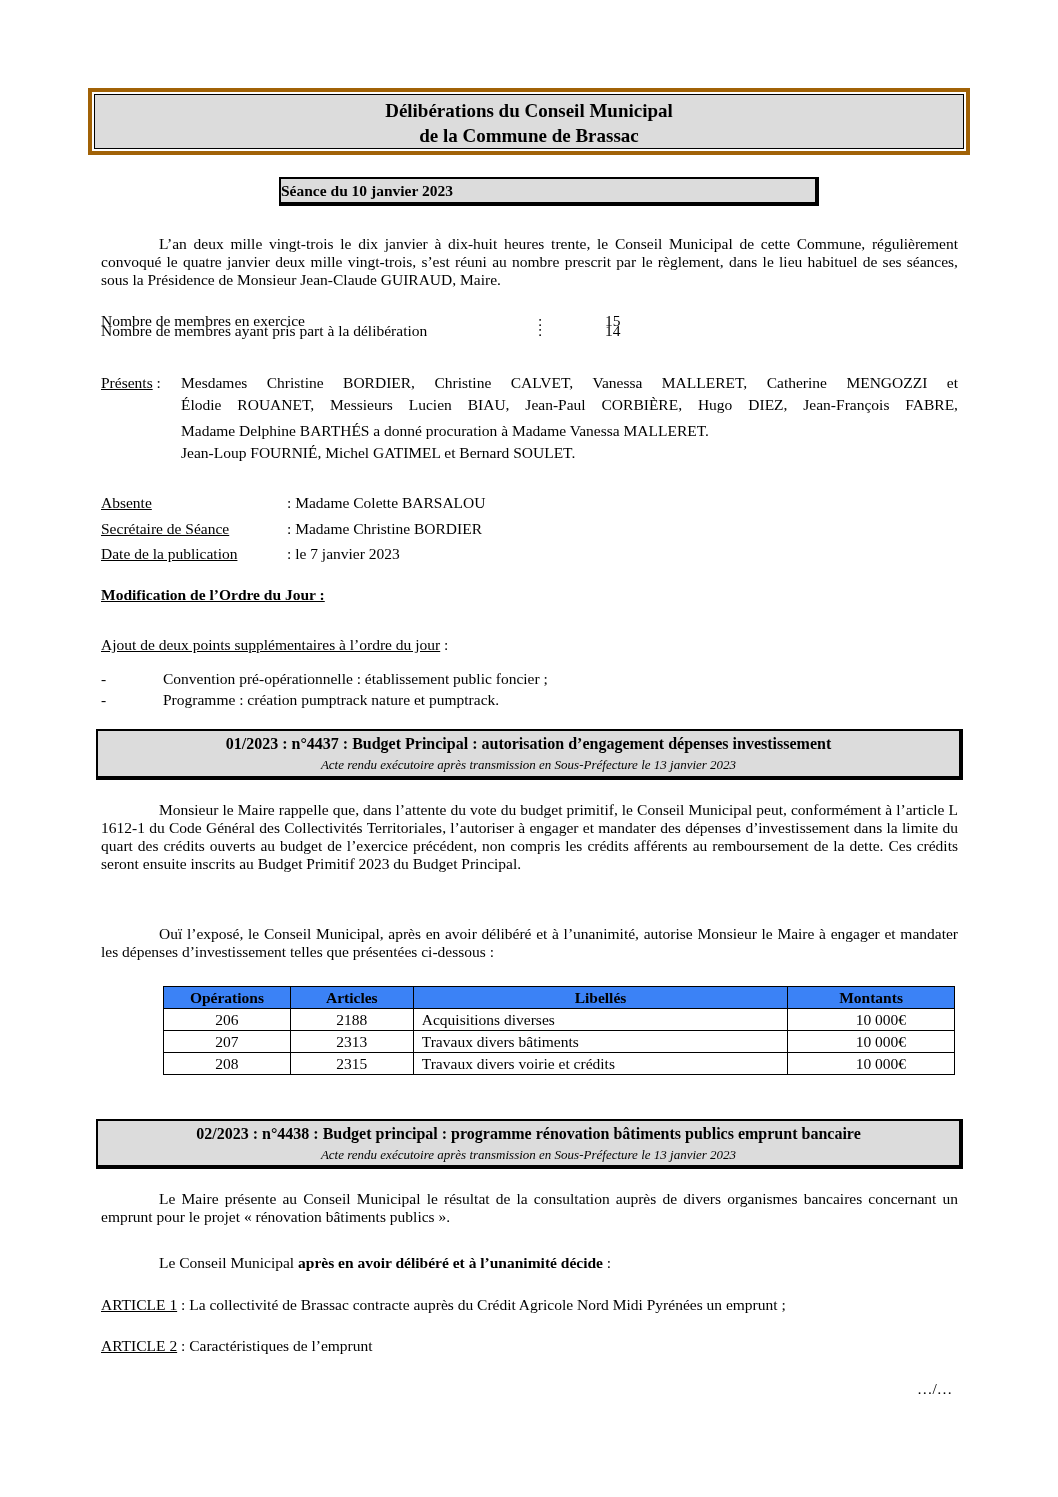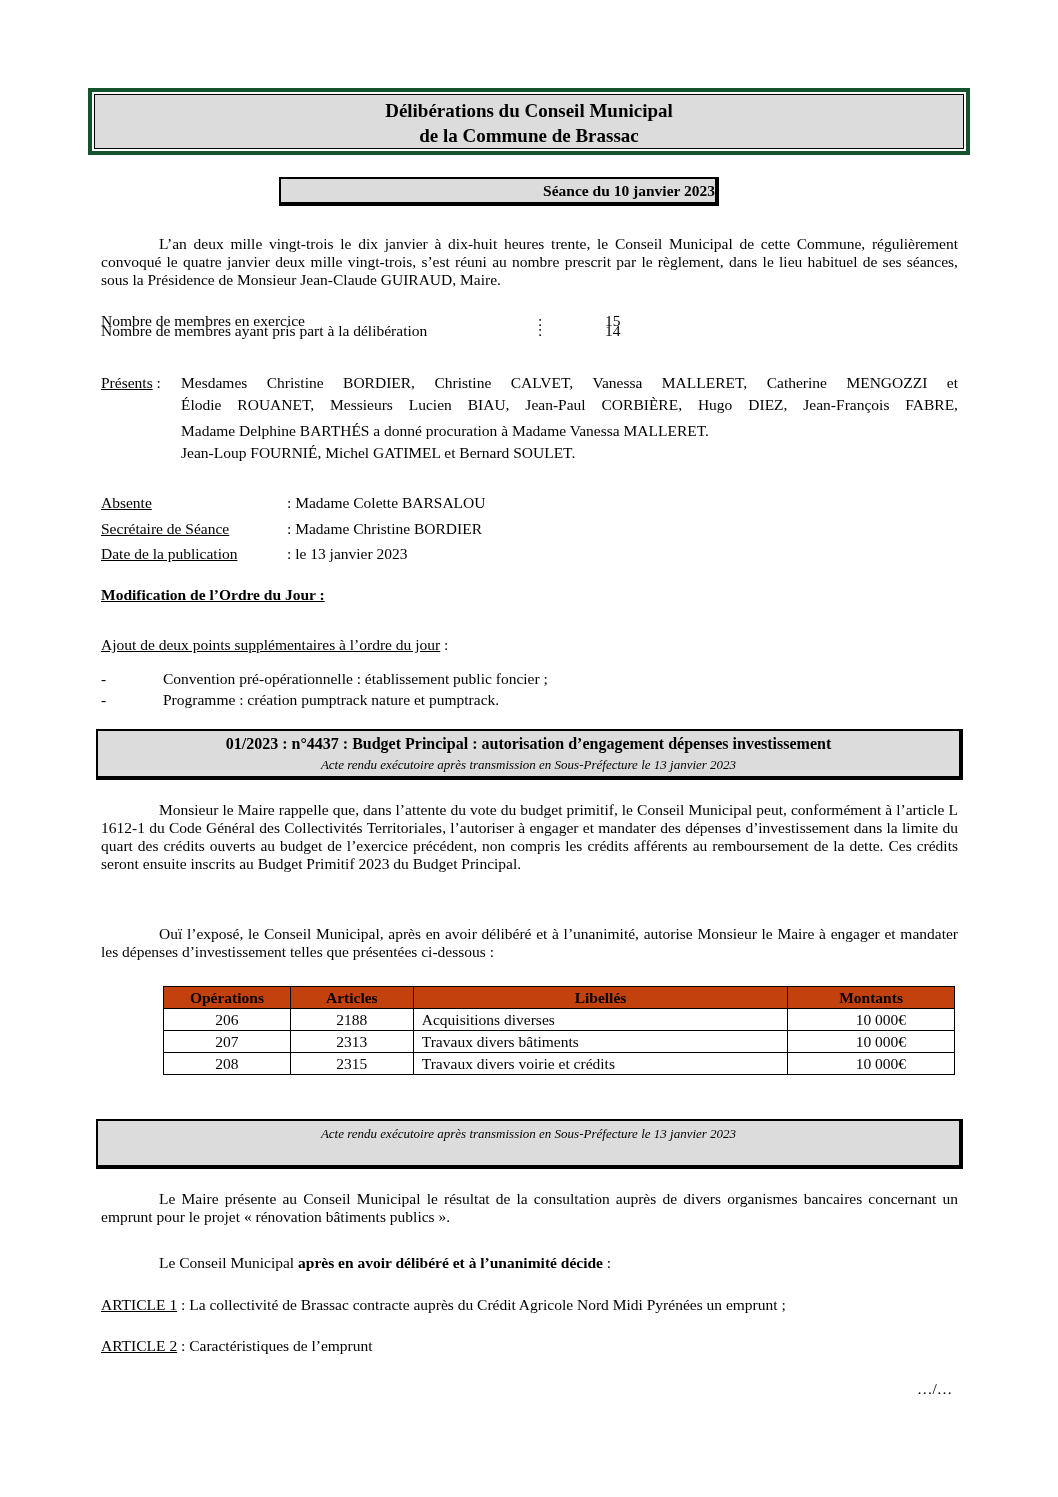--- a/index.html
+++ b/index.html
@@ -1,38 +1,38 @@
 <!DOCTYPE html>
 <html><head>
 <meta charset="utf-8">
 <style>
   html, body { margin: 0; padding: 0; background: #ffffff; }
   body { width: 1058px; height: 1497px; position: relative; overflow: hidden;
          font-family: "Liberation Serif", serif; color: #000; font-size: 15.5px; }
   .abs { position: absolute; }
   .title-box { left: 88px; top: 88px; width: 882px; height: 67px; box-sizing: border-box;
-               border: 4px solid #14532d; background: #fff; padding: 2px; }
+               border: 4px solid #a16207; background: #fff; padding: 2px; }
   .title-inner { width: 100%; height: 100%; box-sizing: border-box; border: 1.5px solid #000;
                  background: #dcdcdc; text-align: center; font-size: 19px; font-weight: bold;
                  line-height: 25px; padding-top: 3px; }
-  .seance-box { left: 279px; top: 177px; width: 440px; height: 29px; box-sizing: border-box;
+  .seance-box { left: 279px; top: 177px; width: 540px; height: 29px; box-sizing: border-box;
                 border: 2px solid #000; border-right-width: 4px; border-bottom-width: 4px;
-                background: #dcdcdc; text-align: right; font-weight: bold; font-size: 15.5px; line-height: 23px; }
+                background: #dcdcdc; text-align: left; font-weight: bold; font-size: 15.5px; line-height: 23px; }
   .para { left: 101px; width: 857px; text-align: justify; line-height: 18px; }
   .indent { text-indent: 58px; }
   .row { left: 101px; line-height: 21px; }
   u { text-decoration: underline; }
   .sect-box { left: 96px; width: 867px; box-sizing: border-box; border: 2px solid #000;
               border-right-width: 4px; border-bottom-width: 4px; background: #dcdcdc;
               text-align: center; line-height: 21px; padding-top: 2px; }
   .sect-title { font-weight: bold; font-size: 16px; }
   .sect-sub { font-style: italic; font-size: 13px; }
   table.ops { position: absolute; left: 163px; top: 986px; width: 792px; border-collapse: collapse; font-size: 15.5px; }
   table.ops th, table.ops td { border: 1.5px solid #000; height: 21px; padding: 0 8px; line-height: 21px; }
-  table.ops th { background: #c2410c; font-weight: bold; text-align: center; }
+  table.ops th { background: #3b82f6; font-weight: bold; text-align: center; }
   table.ops td.c { text-align: center; }
   table.ops td.l { text-align: left; }
   table.ops td.r { text-align: right; padding-right: 48px; }
   .dash { display: inline-block; width: 62px; }
 </style>
 </head>
 <body>
 
 <div class="abs title-box">
   <div class="title-inner">
@@ -62,21 +62,21 @@
   <div style="padding-left:80px;">Jean-Loup FOURNIÉ, Michel GATIMEL et Bernard SOULET.</div>
 </div>
 
 <div class="abs row" style="top:492px;">
   <u style="display:inline-block;width:186px;text-decoration:none;"><u>Absente</u></u><span>: Madame Colette BARSALOU</span>
 </div>
 <div class="abs row" style="top:518px;">
   <u style="display:inline-block;width:186px;text-decoration:none;"><u>Secrétaire de Séance</u></u><span>: Madame Christine BORDIER</span>
 </div>
 <div class="abs row" style="top:543px;">
-  <u style="display:inline-block;width:186px;text-decoration:none;"><u>Date de la publication</u></u><span>: le 13 janvier 2023</span>
+  <u style="display:inline-block;width:186px;text-decoration:none;"><u>Date de la publication</u></u><span>: le 7 janvier 2023</span>
 </div>
 
 <div class="abs row" style="top:584px;font-weight:bold;">
   <u>Modification de l’Ordre du Jour :</u>
 </div>
 <div class="abs row" style="top:634px;">
   <u>Ajout de deux points supplémentaires à l’ordre du jour</u><span> :</span>
 </div>
 <div class="abs row" style="top:668px;">
   <span class="dash">-</span><span>Convention pré-opérationnelle : établissement public foncier ;</span>
@@ -124,20 +124,21 @@
     <tr>
       <td class="c">208</td>
       <td class="c">2315</td>
       <td class="l">Travaux divers voirie et crédits</td>
       <td class="r">10 000€</td>
     </tr>
   </tbody>
 </table>
 
 <div class="abs sect-box" style="top:1119px;height:50px;">
+  <div class="sect-title">02/2023 : n°4438 : Budget principal : programme rénovation bâtiments publics emprunt bancaire</div>
   <div class="sect-sub">Acte rendu exécutoire après transmission en Sous-Préfecture le 13 janvier 2023</div>
 </div>
 
 <div class="abs para indent" style="top:1190px;">Le Maire présente au Conseil Municipal le résultat de la consultation auprès de divers organismes bancaires concernant un emprunt pour le projet « rénovation bâtiments publics ».</div>
 
 <div class="abs row" style="top:1252px;padding-left:58px;">
   <span>Le Conseil Municipal </span><b>après en avoir délibéré et à l’unanimité décide</b><span> :</span>
 </div>
 
 <div class="abs row" style="top:1294px;">

